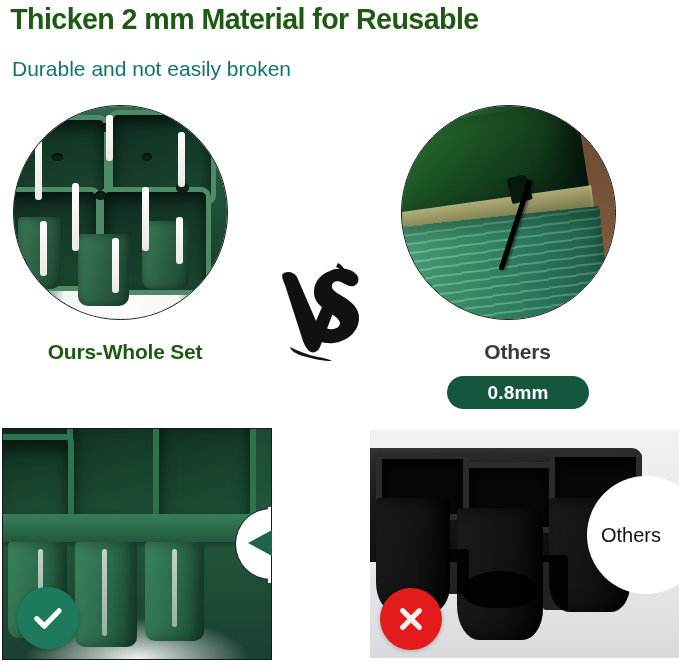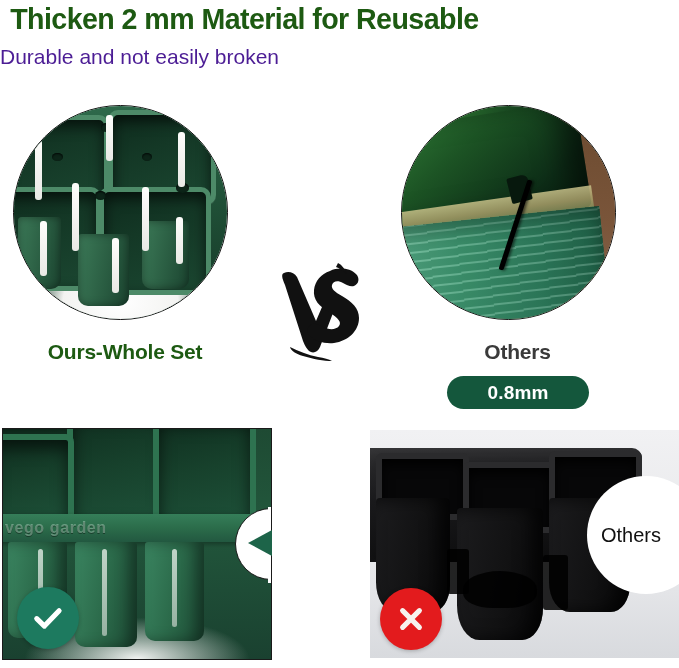--- a/index.html
+++ b/index.html
@@ -28,25 +28,25 @@
     padding-top: 2px;
     font-size: 29.5px;
     font-weight: bold;
     letter-spacing: -0.6px;
     color: #1d5a12;
     line-height: 1.15;
     white-space: nowrap;
     transform: scaleX(0.97);
   }
   .subtitle {
-    margin: 0;
+    margin: 12px;
     padding-top: 8px;
     font-size: 21px;
     font-weight: normal;
-    color: #4c1d95;
+    color: #0f766e;
     line-height: 1.2;
     white-space: nowrap;
   }
 
   
   .top-row {
     position: absolute;
     top: 100px; left: 0;
     width: 679px;
     height: 225px;
@@ -448,21 +448,20 @@
 
 <div class="bottom-row">
 
   <div class="panel-good">
     <div class="good-photo">
       <div class="gp-cell" style="left:-8%;top:-6%;width:34%;height:44%;"></div>
       <div class="gp-cell" style="left:24%;top:-10%;width:34%;height:46%;"></div>
       <div class="gp-cell" style="left:56%;top:-8%;width:34%;height:44%;"></div>
       <div class="gp-cell" style="left:-6%;top:2%;width:28%;height:34%;"></div>
       <div class="gp-band"></div>
-      <div class="gp-brand">vego garden</div>
       <div class="gp-pot" style="left:2%;top:49%;width:22%;height:42%;"></div>
       <div class="gp-pot" style="left:27%;top:49%;width:23%;height:46%;"></div>
       <div class="gp-pot" style="left:53%;top:49%;width:22%;height:43%;"></div>
       <div class="gp-rib" style="left:13%;top:52%;height:34%;"></div>
       <div class="gp-rib" style="left:37%;top:52%;height:38%;"></div>
       <div class="gp-rib" style="left:63%;top:52%;height:34%;"></div>
     </div>
 
     <div class="notch-left"></div>
 

